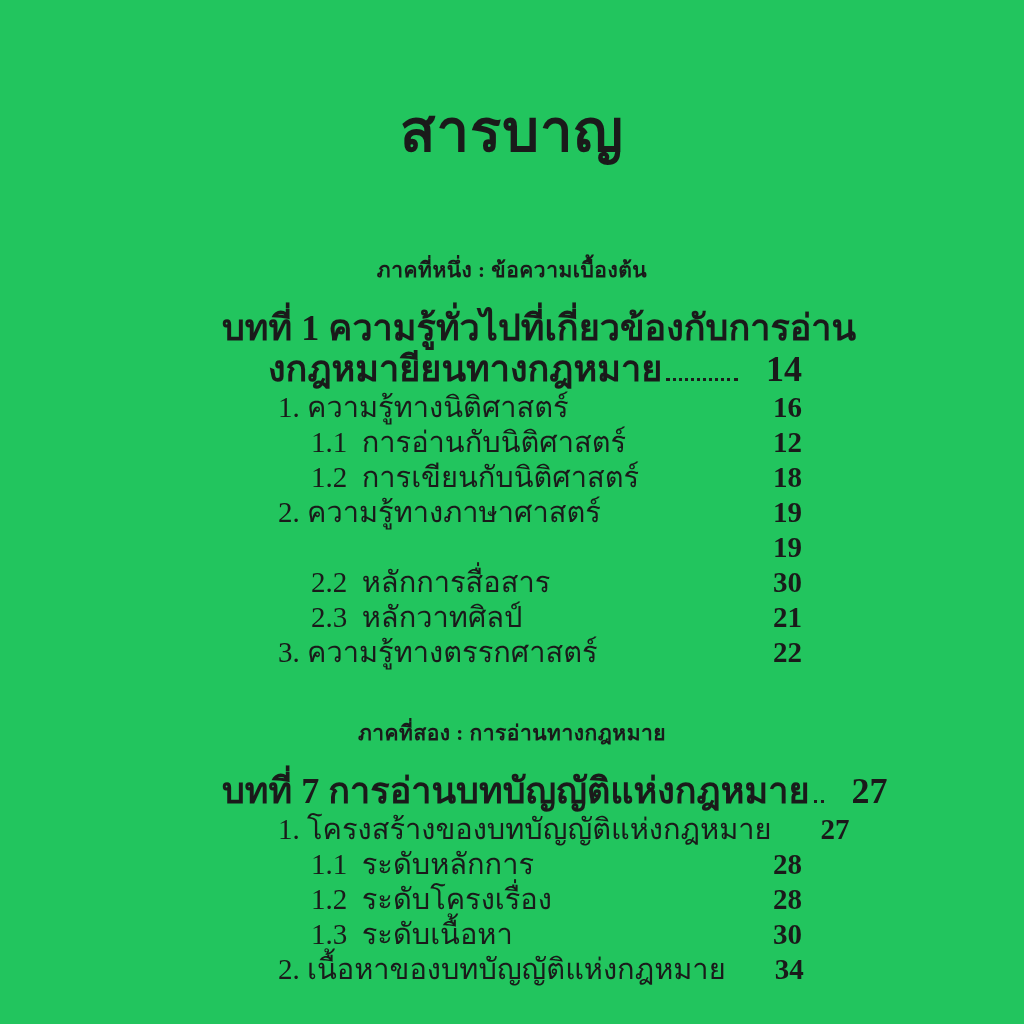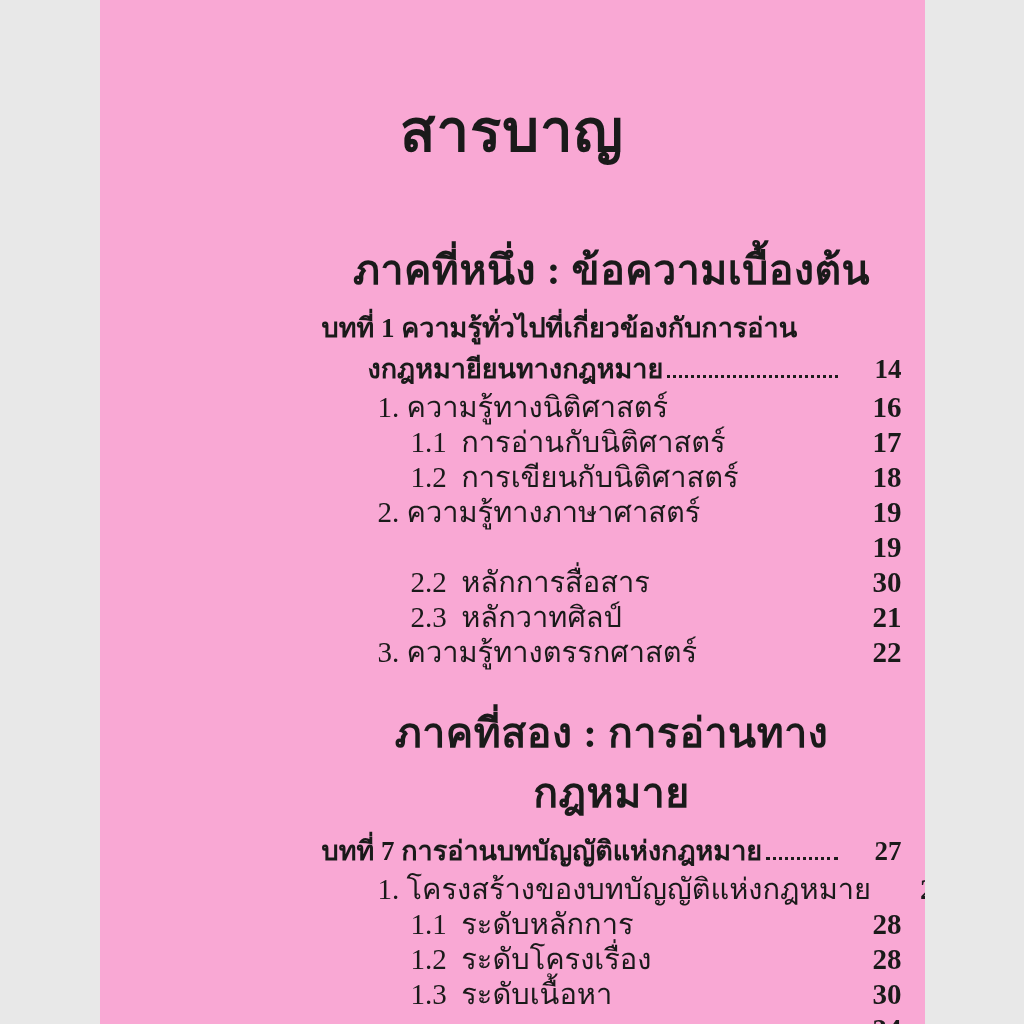--- a/index.html
+++ b/index.html
@@ -2,61 +2,61 @@
 <html><head>
 <meta charset="utf-8">
 <style>
   html, body {
     margin: 0;
     padding: 0;
     background: #e8e8e8;
   }
   .page {
     position: relative;
-    width: 825px;
+    width: 1024px;
     height: 1024px;
     margin: 0 auto;
-    background: #f9a8d4;
+    background: #22c55e;
     color: #1a1a1a;
     font-family: "Liberation Serif", "DejaVu Serif", serif;
     overflow: hidden;
   }
   .doc-title {
     margin-top: 88px;
     line-height: 88px;
     text-align: center;
     font-size: 58px;
     font-weight: bold;
     letter-spacing: 1px;
   }
   .toc {
     margin: 0 222px;
     width: 580px;
   }
   .section-heading {
     line-height: 60px;
     text-align: center;
-    font-size: 41px;
+    font-size: 21px;
     font-weight: bold;
     letter-spacing: 0.5px;
   }
   .section-heading.first { margin-top: 64px; }
   .section-heading.second { margin-top: 33px; }
   .entries { margin-top: 8px; }
   .row {
     display: flex;
     align-items: baseline;
     height: 35px;
     line-height: 35px;
     font-size: 29px;
   }
   .row.chapter {
     height: 41px;
     line-height: 41px;
-    font-size: 27px;
+    font-size: 36px;
     font-weight: bold;
   }
   .row.chapter .pagenum { font-weight: bold; }
   .label {
     flex: none;
     white-space: pre;
   }
   .indent-cont    { padding-left: 46px; }
   .indent-item    { padding-left: 56px; }
   .indent-subitem { padding-left: 89px; }
@@ -104,21 +104,21 @@
 
       <div class="row">
         <span class="label indent-item">1. ความรู้ทางนิติศาสตร์</span>
         <span class="leader"></span>
         <span class="pagenum">16</span>
       </div>
 
       <div class="row">
         <span class="label indent-subitem">1.1  การอ่านกับนิติศาสตร์</span>
         <span class="leader"></span>
-        <span class="pagenum">17</span>
+        <span class="pagenum">12</span>
       </div>
 
       <div class="row">
         <span class="label indent-subitem">1.2  การเขียนกับนิติศาสตร์</span>
         <span class="leader"></span>
         <span class="pagenum">18</span>
       </div>
 
       <div class="row">
         <span class="label indent-item">2. ความรู้ทางภาษาศาสตร์</span>
@@ -179,20 +179,21 @@
         <span class="pagenum">28</span>
       </div>
 
       <div class="row">
         <span class="label indent-subitem">1.3  ระดับเนื้อหา</span>
         <span class="leader"></span>
         <span class="pagenum">30</span>
       </div>
 
       <div class="row">
+        <span class="label indent-item">2. เนื้อหาของบทบัญญัติแห่งกฎหมาย</span>
         <span class="leader"></span>
         <span class="pagenum">34</span>
       </div>
 
     </div>
 
   </div>
 
 </div>
 

